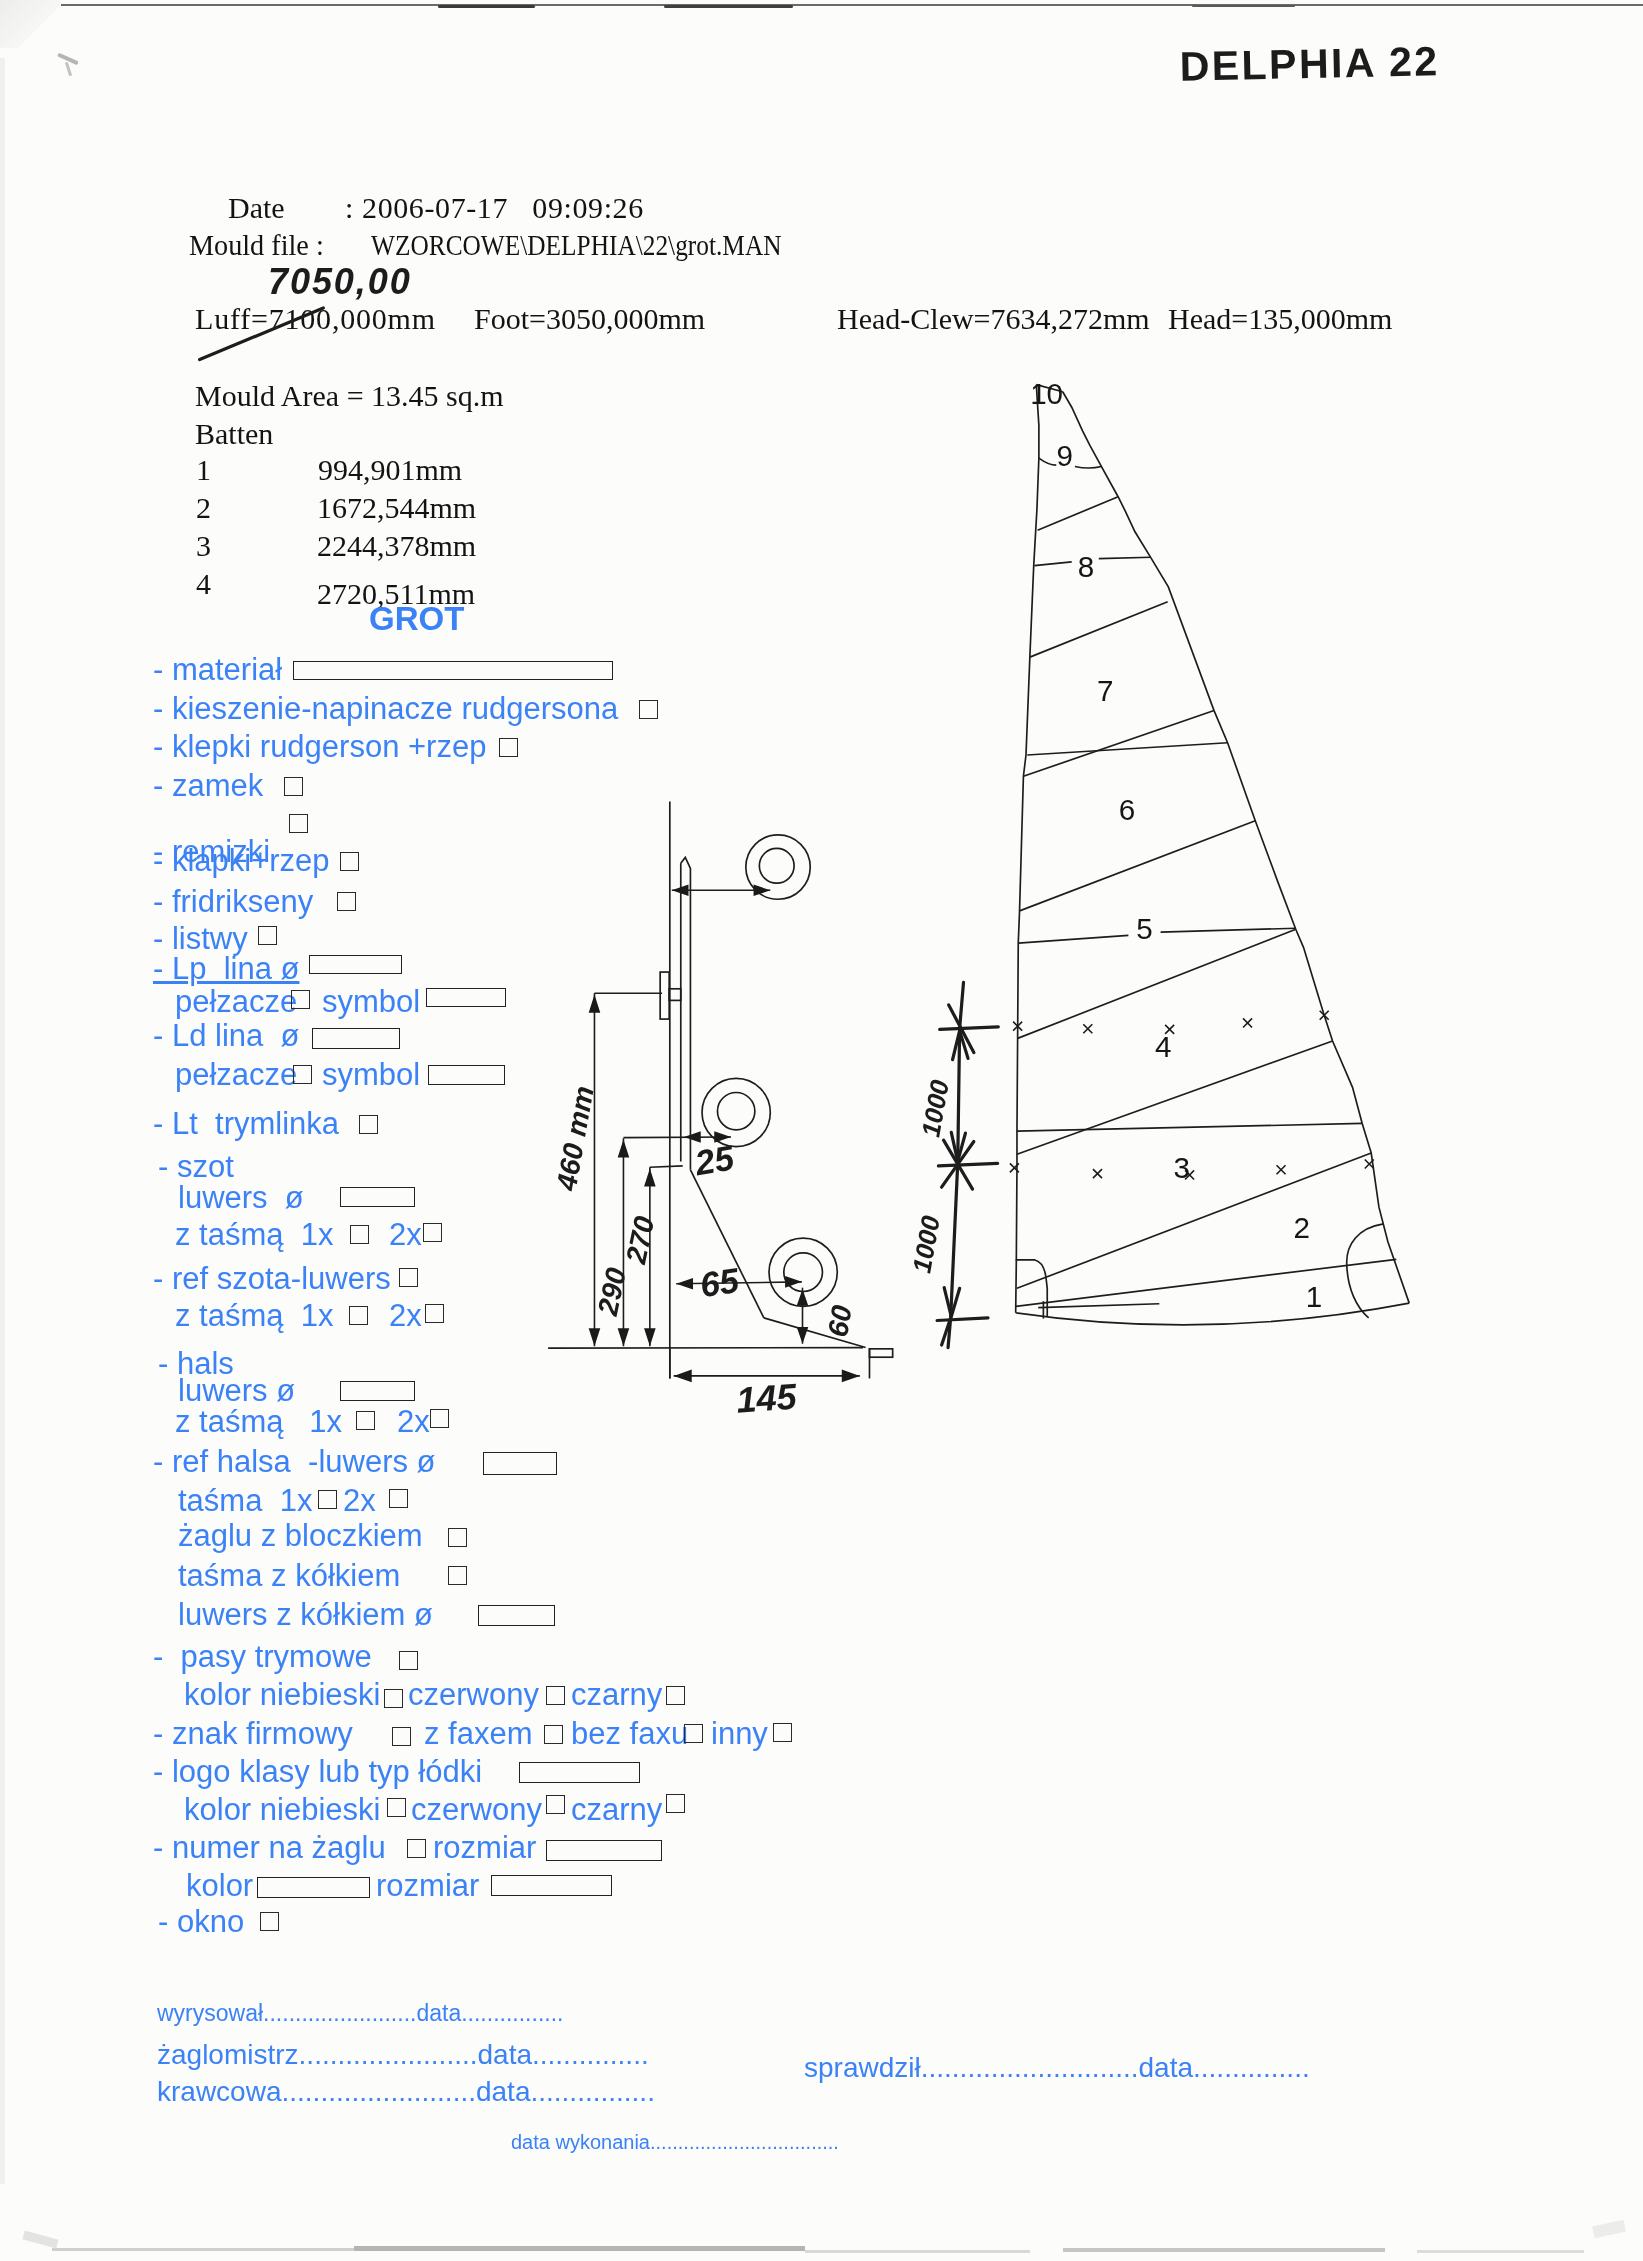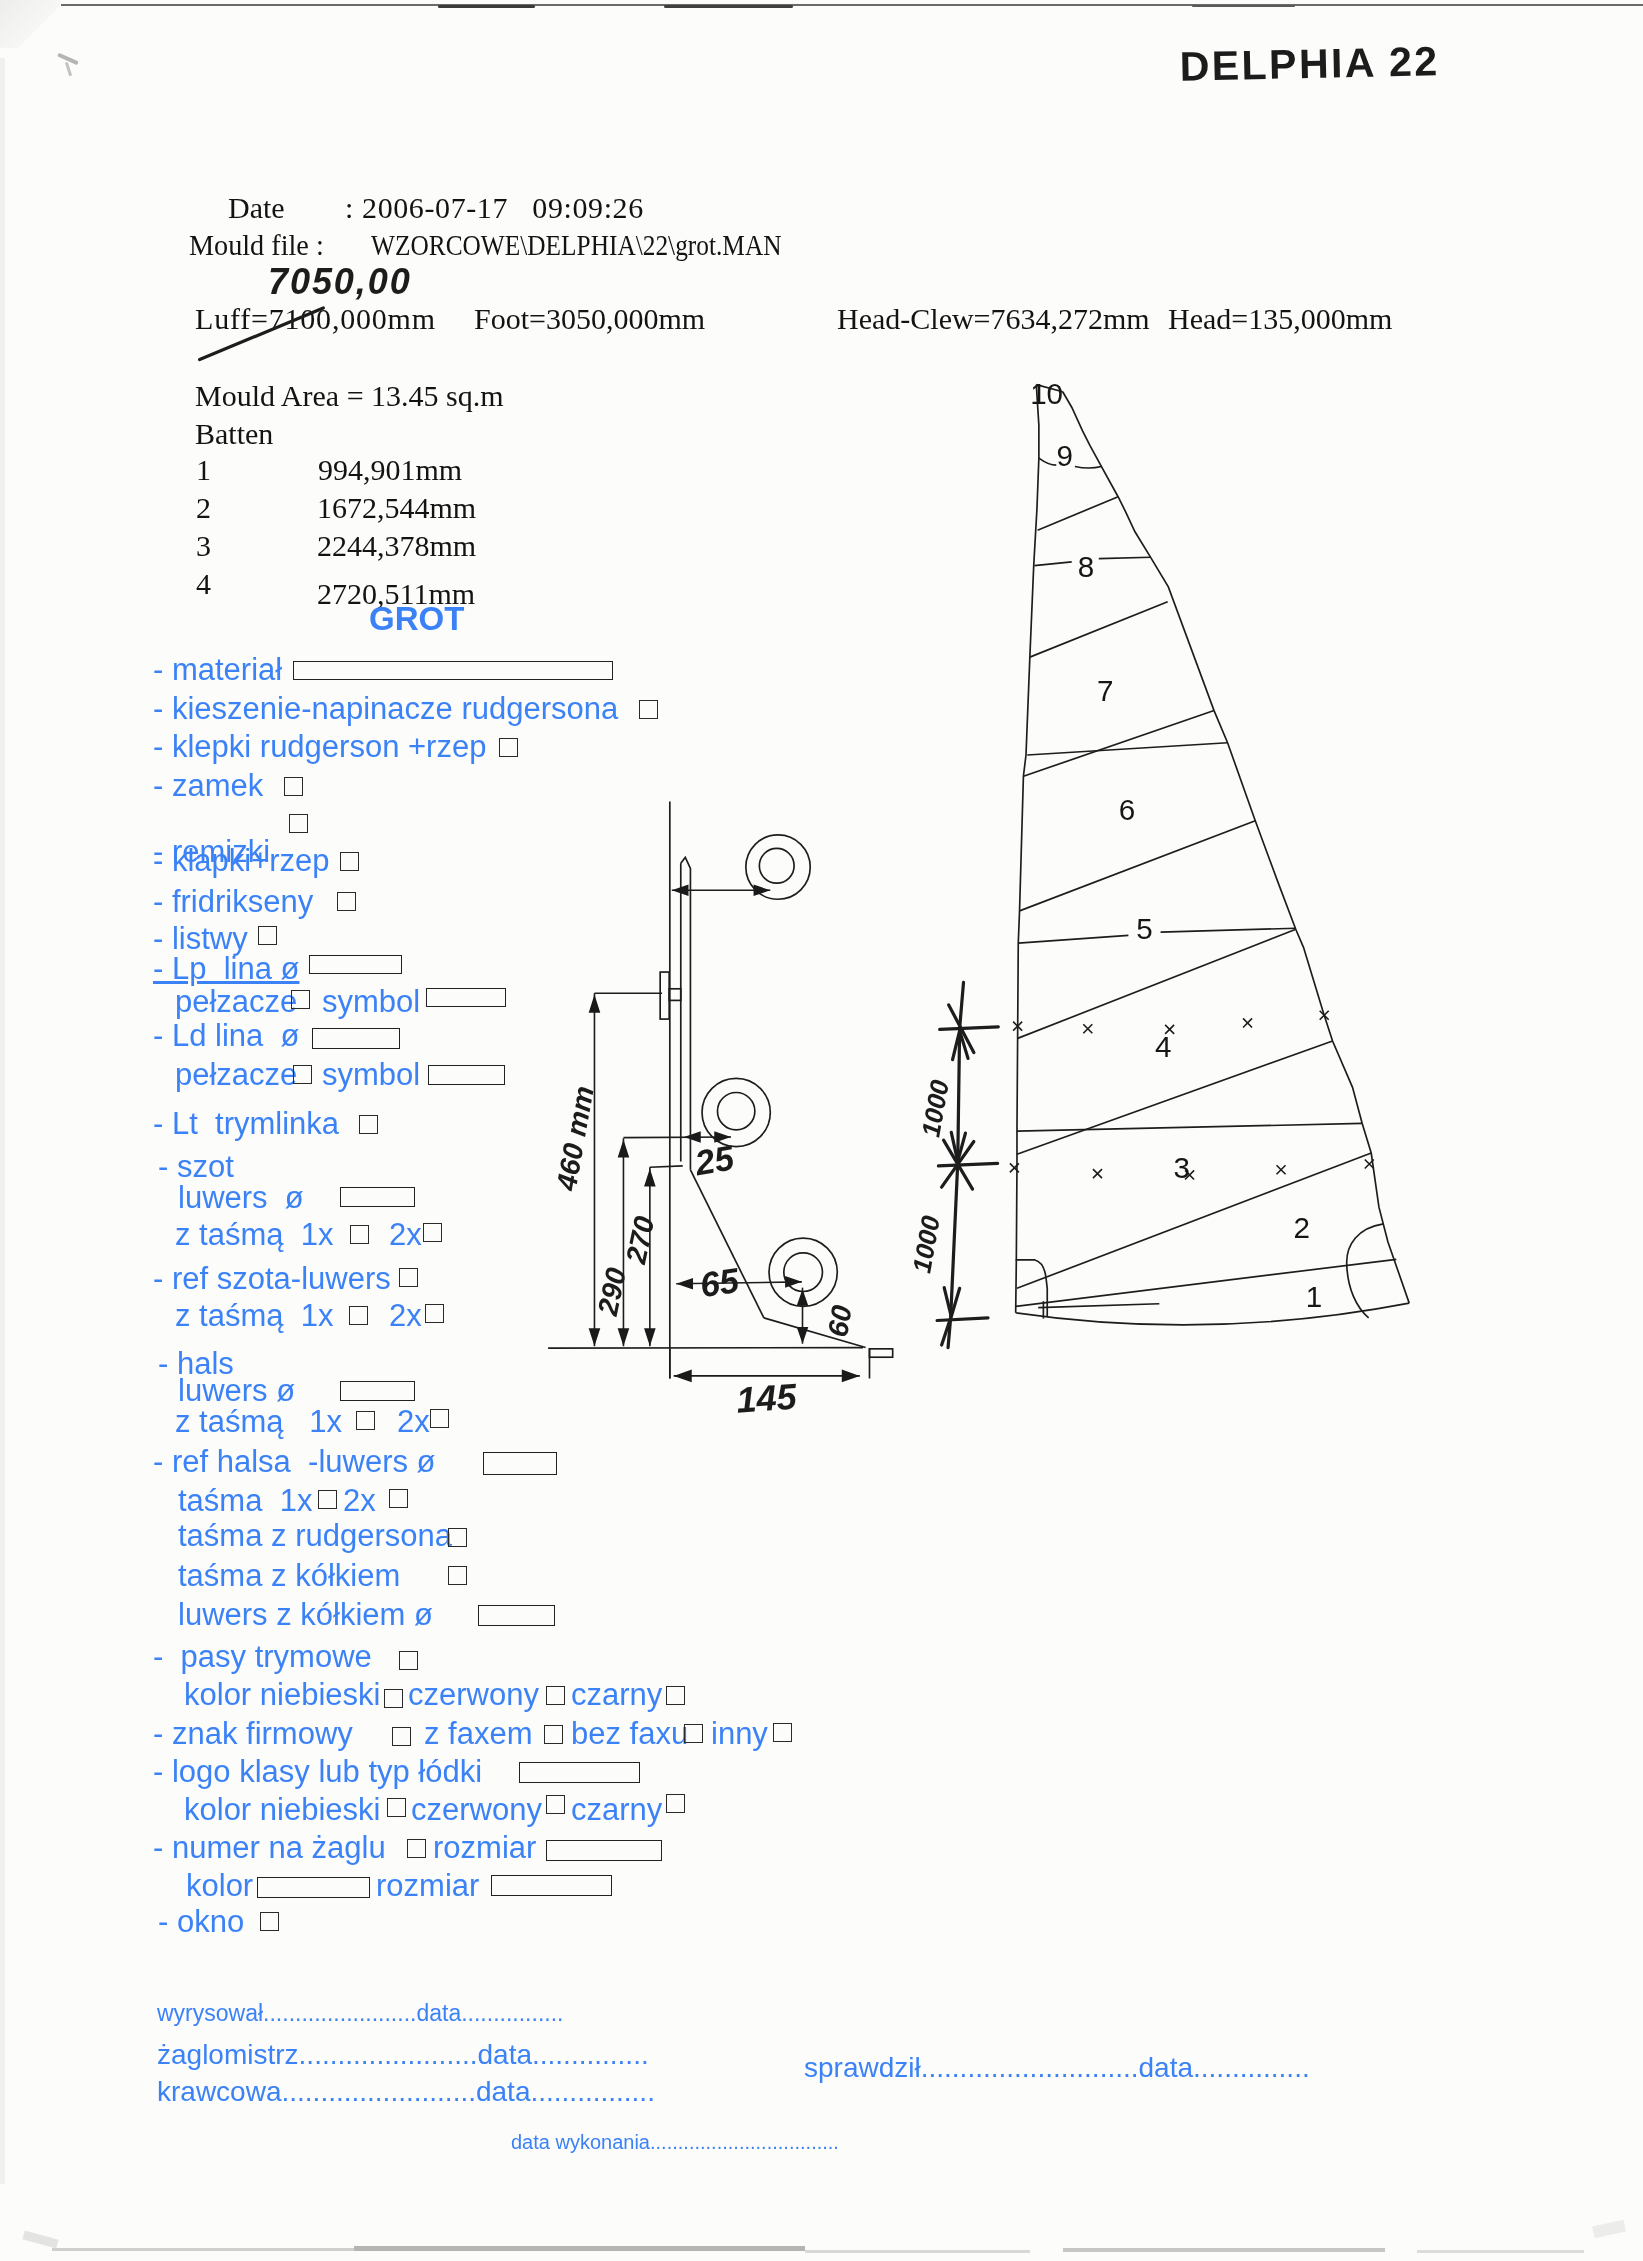--- a/index.html
+++ b/index.html
@@ -135,21 +135,21 @@
   <div class="cbx" style="left:430px;top:1409px;"></div>
 
   <div class="sans" style="left:153px;top:1446px;">- ref halsa&nbsp; -luwers ø</div>
   <div class="ibox" style="left:483px;top:1452px;width:72px;height:20.6px;"></div>
 
   <div class="sans" style="left:178px;top:1485px;">taśma&nbsp; 1x</div>
   <div class="cbx" style="left:318px;top:1490px;"></div>
   <div class="sans" style="left:343px;top:1485px;">2x</div>
   <div class="cbx" style="left:389px;top:1489px;"></div>
 
-  <div class="sans" style="left:178px;top:1520px;">taśma z rudgersona</div>
+  <div class="sans" style="left:178px;top:1520px;">żaglu z bloczkiem</div>
   <div class="cbx" style="left:448px;top:1528px;"></div>
 
   <div class="sans" style="left:178px;top:1560px;">taśma z kółkiem</div>
   <div class="cbx" style="left:448px;top:1566px;"></div>
 
   <div class="sans" style="left:178px;top:1599px;">luwers z kółkiem ø</div>
   <div class="ibox" style="left:478px;top:1605px;width:75px;height:19.3px;"></div>
 
   <div class="sans" style="left:153px;top:1641px;">-&nbsp; pasy trymowe</div>
   <div class="cbx" style="left:399px;top:1651px;"></div>

